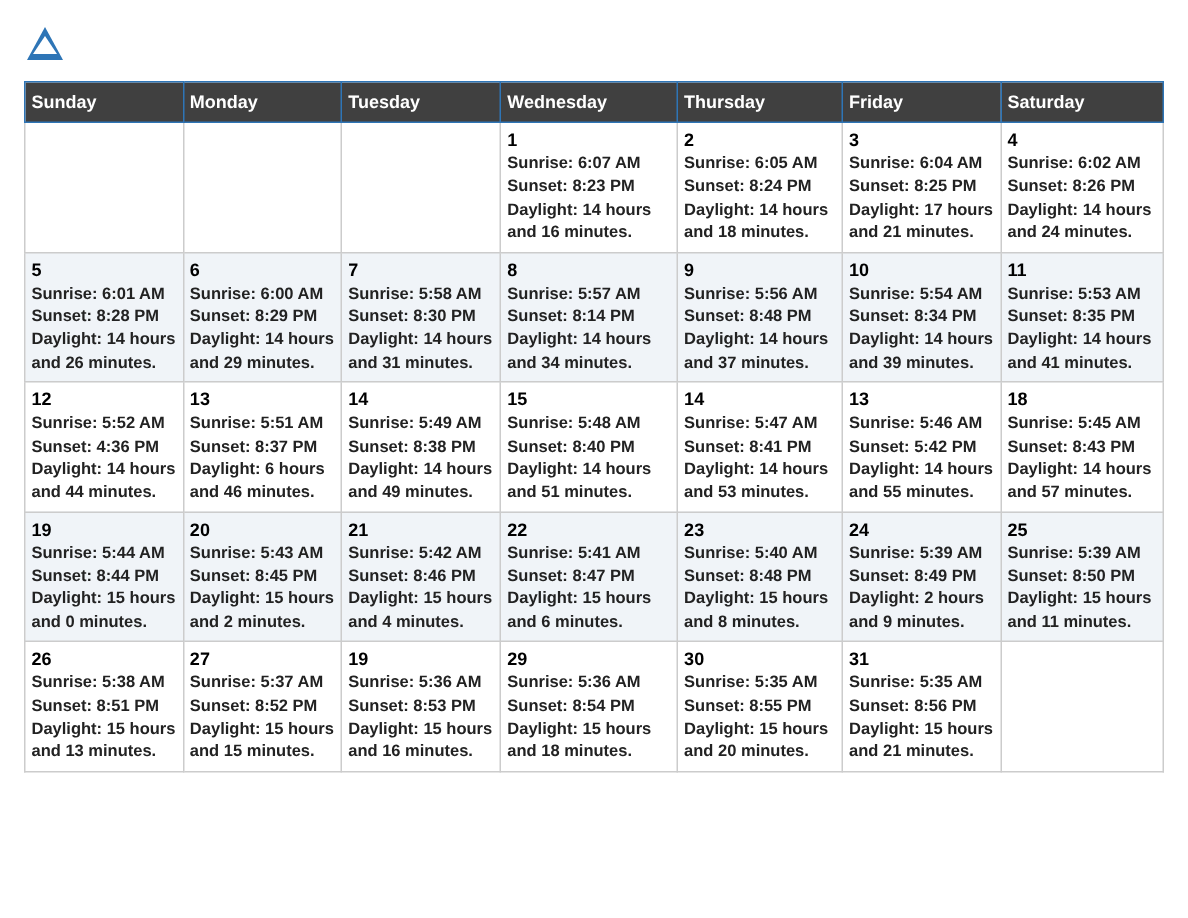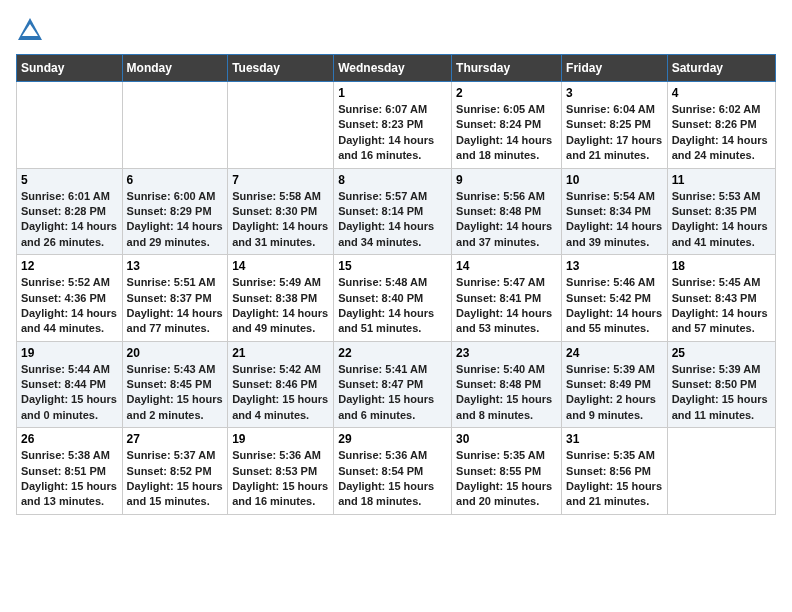--- a/index.html
+++ b/index.html
@@ -224,21 +224,21 @@
             <div>Sunrise: 5:52 AM</div>
             <div>Sunset: 4:36 PM</div>
             <div>Daylight: 14 hours and 44 minutes.</div>
           </div>
         </td>
         <td>
           <span class="day-number">13</span>
           <div class="day-info">
             <div>Sunrise: 5:51 AM</div>
             <div>Sunset: 8:37 PM</div>
-            <div>Daylight: 14 hours and 77 minutes.</div>
+            <div>Daylight: 6 hours and 46 minutes.</div>
           </div>
         </td>
         <td>
           <span class="day-number">14</span>
           <div class="day-info">
             <div>Sunrise: 5:49 AM</div>
             <div>Sunset: 8:38 PM</div>
             <div>Daylight: 14 hours and 49 minutes.</div>
           </div>
         </td>

